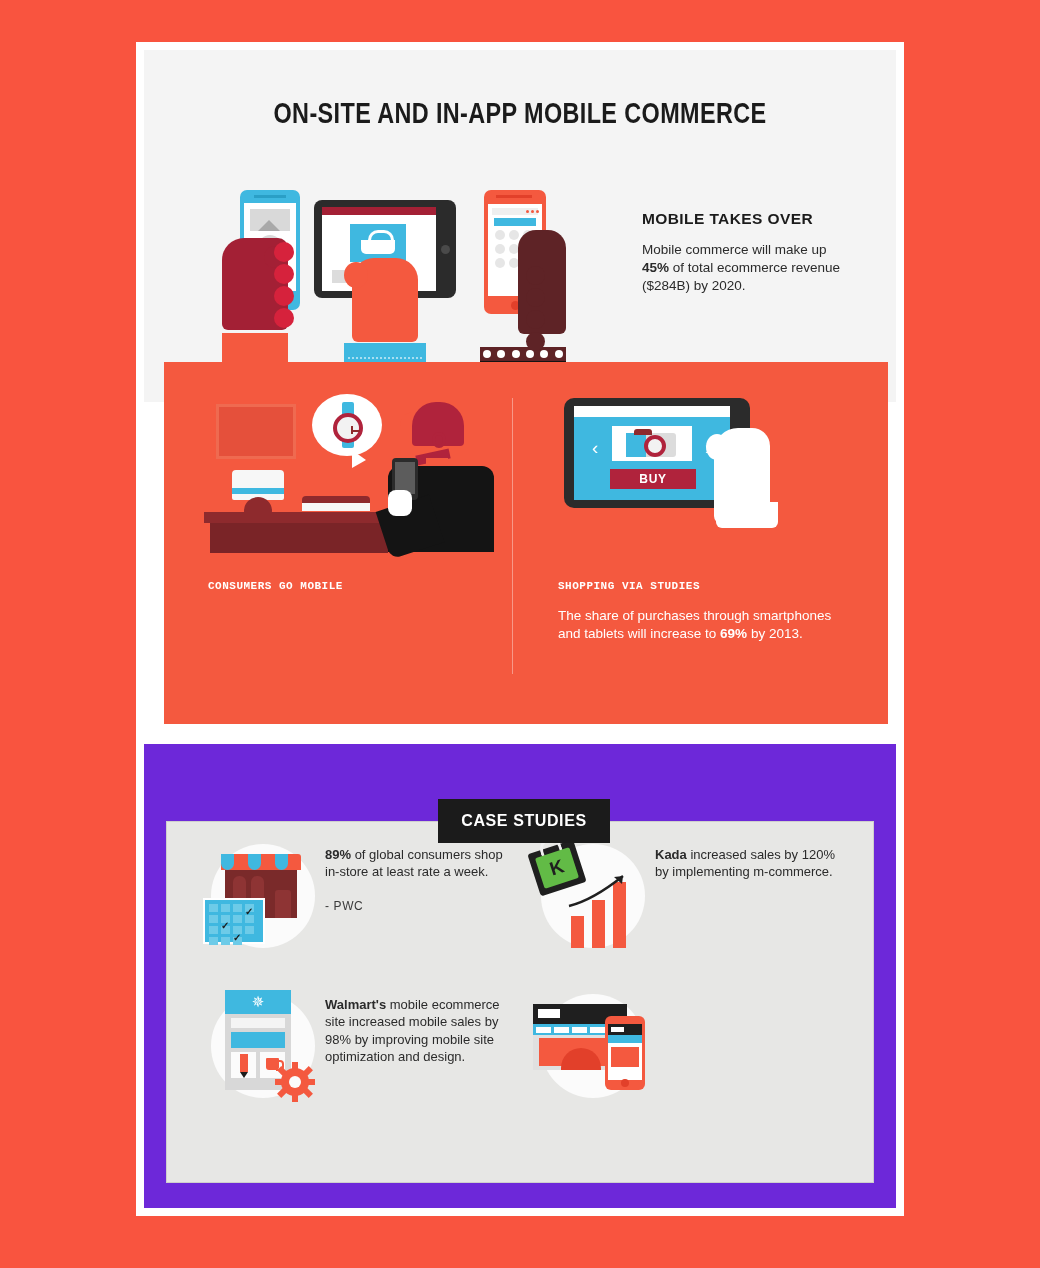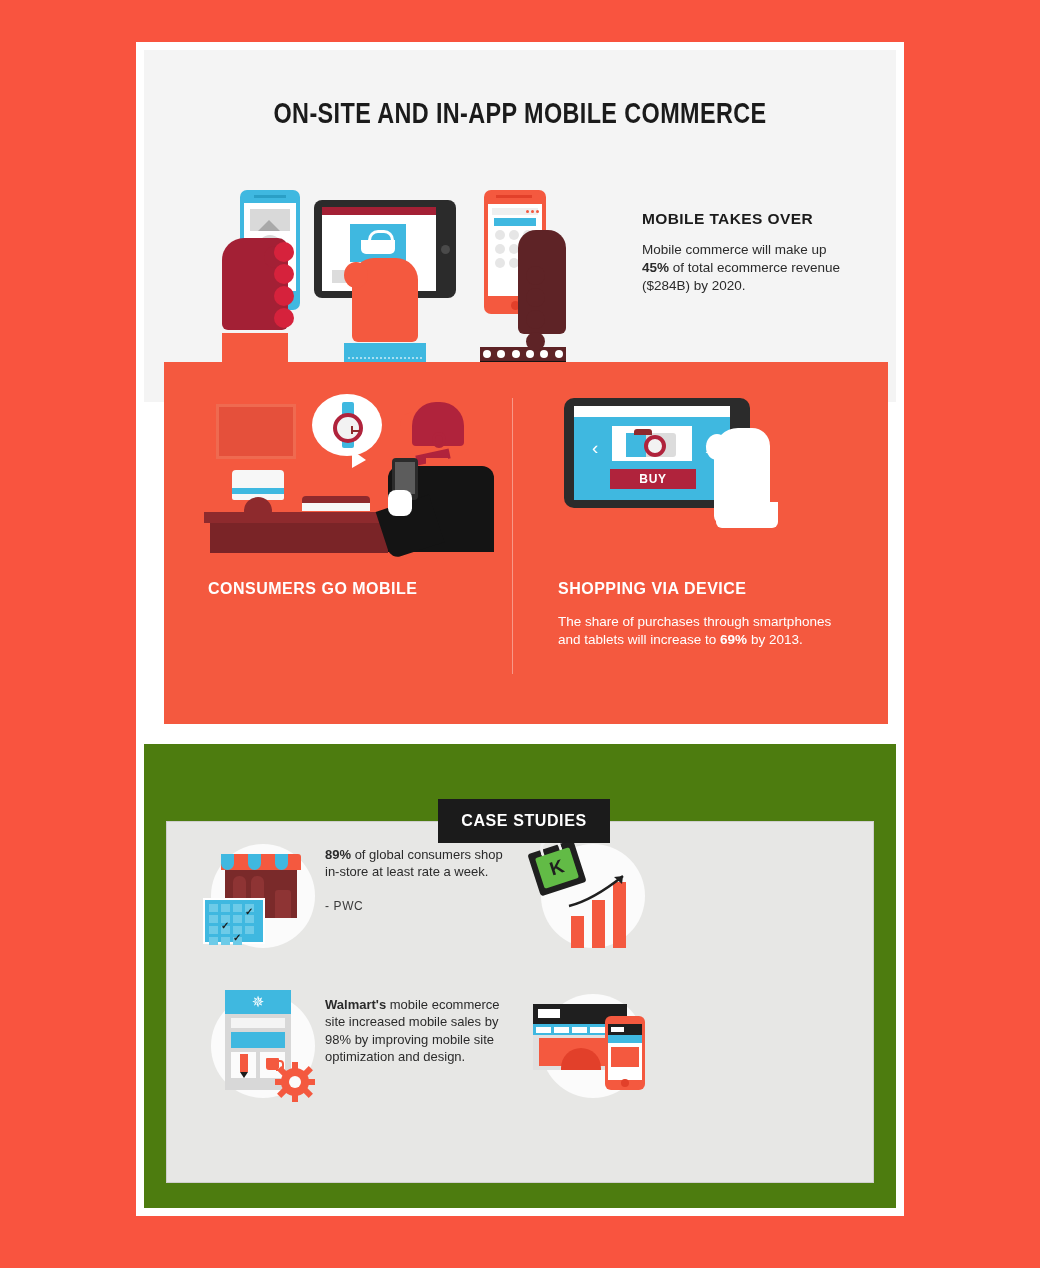--- a/index.html
+++ b/index.html
@@ -243,28 +243,28 @@
     position:absolute; left:150px; top:38px; width:56px; height:96px;
     background:#ffffff; border-radius:24px 18px 8px 8px;
   }
   .buy-thumb{ position:absolute; left:142px; top:44px; width:22px; height:26px; background:#ffffff; border-radius:50%;}
   .buy-wrist{ position:absolute; left:152px; top:112px; width:62px; height:26px; background:#ffffff; border-radius:0 0 6px 6px;}
 
   
   .rb-left  { position:absolute; left: 44px; top: 218px; width: 260px; }
   .rb-right { position:absolute; left: 394px; top: 218px; width: 278px; }
   .rb-head {
-    font-family:Liberation Sans, sans-serif;
-    font-weight:bold; font-size:16px; letter-spacing:.5px; color:#ffffff;
+    font-family:Liberation Mono, monospace;
+    font-weight:bold; font-size:11px; letter-spacing:.5px; color:#ffffff;
   }
   .rb-body { margin-top: 15px; font-size: 13.5px; line-height:1.36; color:#ffffff;}
   .rb-body b{ font-weight:bold; }
 
   
-  .cs-wrap { position:absolute; left:8px; top:702px; width:752px; height:464px; background:#4d7c0f;}
+  .cs-wrap { position:absolute; left:8px; top:702px; width:752px; height:464px; background:#6d28d9;}
   .cs-banner {
     position:absolute; left:294px; top:55px; width:172px; height:44px;
     background:#1b1b1b; color:#ffffff;
     display:flex; align-items:center; justify-content:center;
     font-family:"Liberation Sans Narrow","Liberation Sans",sans-serif;
     font-weight:bold; font-size:16px; letter-spacing:.6px;
     z-index:3;
   }
   .cs-panel {
     position:absolute; left:22px; top:77px; width:708px; height:362px;
@@ -495,21 +495,21 @@
       <div class="buy-thumb"></div>
       <div class="buy-hand"></div>
       <div class="buy-wrist"></div>
     </div>
 
     <div class="rb-left">
       <div class="rb-head">CONSUMERS GO MOBILE</div>
     </div>
 
     <div class="rb-right">
-      <div class="rb-head">SHOPPING VIA DEVICE</div>
+      <div class="rb-head">SHOPPING VIA STUDIES</div>
       <div class="rb-body"><span>The share of purchases through smartphones and tablets will increase to </span><b>69%</b><span> by 2013.</span></div>
     </div>
   </div>
 
   <div class="cs-wrap">
     <div class="cs-banner">CASE STUDIES</div>
     <div class="cs-panel">
       <div class="cs-grid">
 
         <div class="cs-cell c1">
@@ -563,20 +563,23 @@
                 <i></i>
               </div>
             <svg class="trend" viewBox="0 0 66 40">
               <path d="M2 36 C 18 32, 36 22, 56 6" stroke="#1f1f1f" stroke-width="2.4" fill="none"></path>
               <path d="M56 6 L47 7 L55 14 Z" fill="#1f1f1f"></path>
             </svg>
             <div class="bag">
               <div class="bag-h"></div>
               <div class="bag-k">K</div>
             </div>
+          </div>
+          <div class="cs-txt">
+            <b>Kada</b><span> increased sales by 120% by implementing m-commerce.</span>
           </div>
         </div>
 
         <div class="cs-cell c3">
           <div class="cs-ico">
             <div class="circle-bg"></div>
             <div class="wsite">
               <div class="whead">
                 <div class="spark">✵</div>
               </div>

